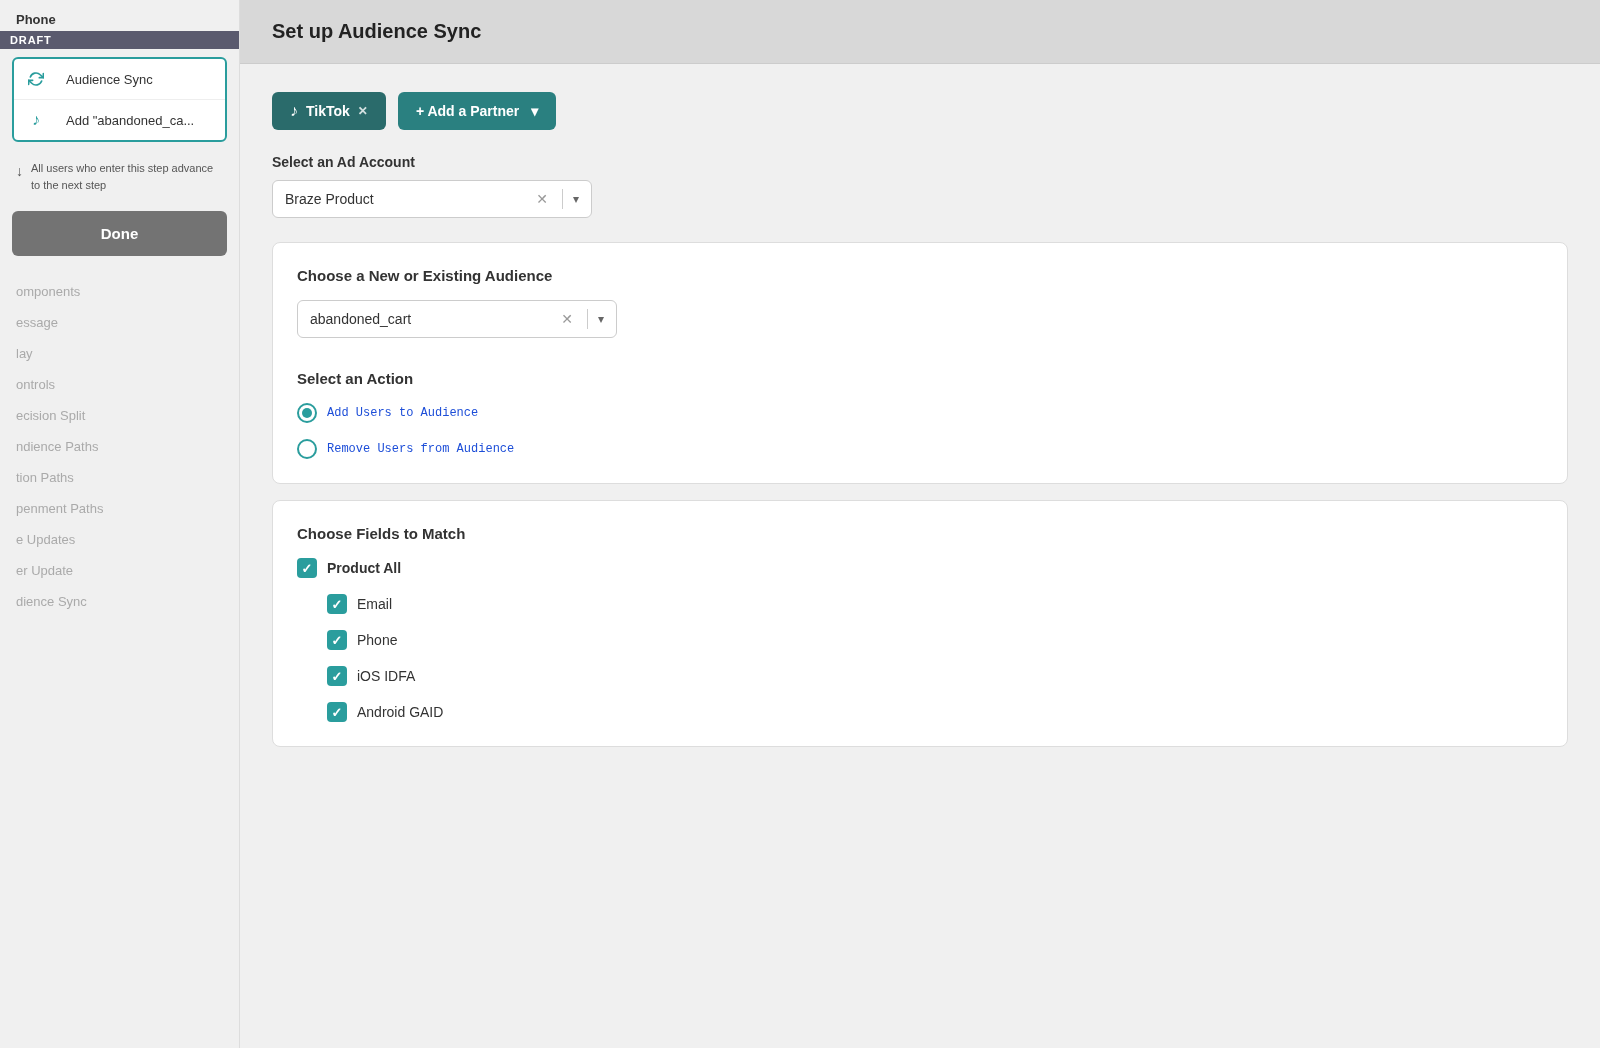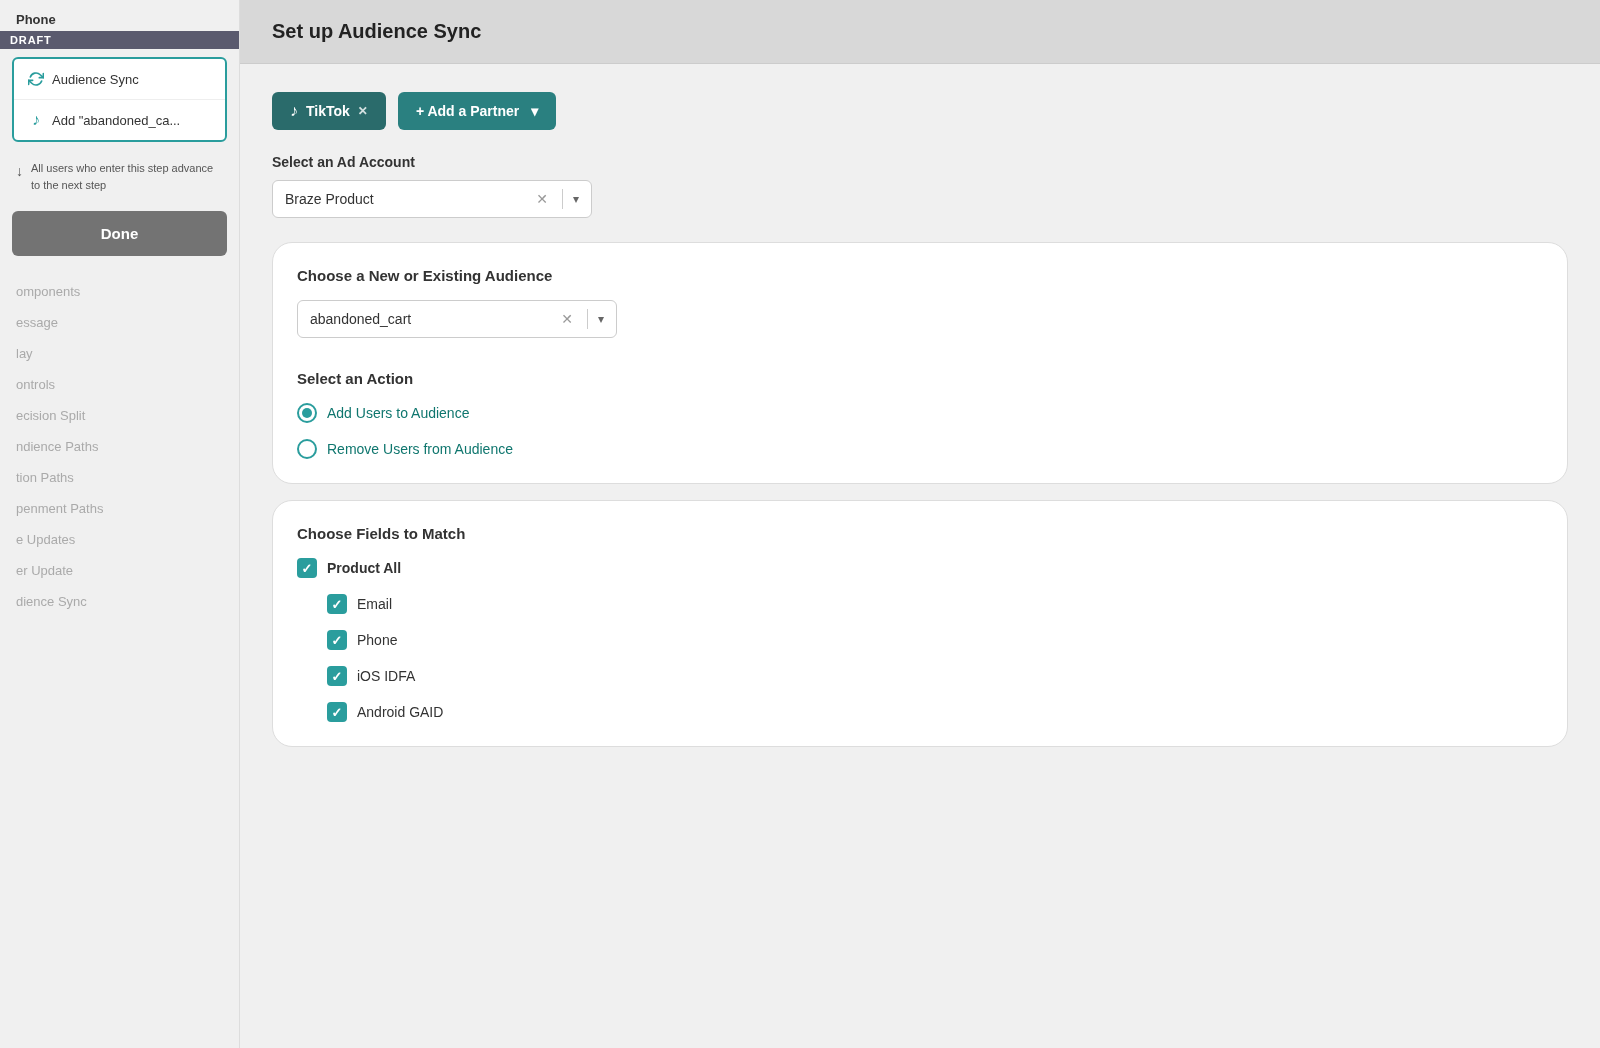--- a/index.html
+++ b/index.html
@@ -44,21 +44,21 @@
       border-radius: 6px;
       margin: 8px 12px;
       background: white;
       overflow: hidden;
     }
 
     .sidebar-step-row {
       display: flex;
       align-items: center;
       padding: 10px 12px;
-      gap: 6px;
+      gap: 20px;
       cursor: pointer;
     }
 
     .sidebar-step-row:first-child {
       border-bottom: 1px solid #eee;
     }
 
     .step-icon {
       width: 20px;
       height: 20px;
@@ -212,21 +212,21 @@
     .select-arrow {
       cursor: pointer;
       color: #666;
       font-size: 12px;
     }
 
     
     .card-panel {
       background: white;
       border: 1px solid #ddd;
-      border-radius: 20px;
+      border-radius: 8px;
       padding: 24px;
       margin-bottom: 16px;
     }
 
     .card-panel-title {
       font-size: 15px;
       font-weight: 600;
       color: #333;
       margin-bottom: 16px;
     }
@@ -265,22 +265,23 @@
     }
 
     .radio-inner {
       width: 10px;
       height: 10px;
       border-radius: 50%;
       background: #2a9d9d;
     }
 
     .radio-label {
-      font-size: 14px;
-      color: #0f766e;
+      font-size: 12px;
+      color: #1d4ed8;
+      font-family: Liberation Mono, monospace;
     }
 
     
     .checkbox-group {
       display: flex;
       flex-direction: column;
       gap: 16px;
     }
 
     .checkbox-row {

